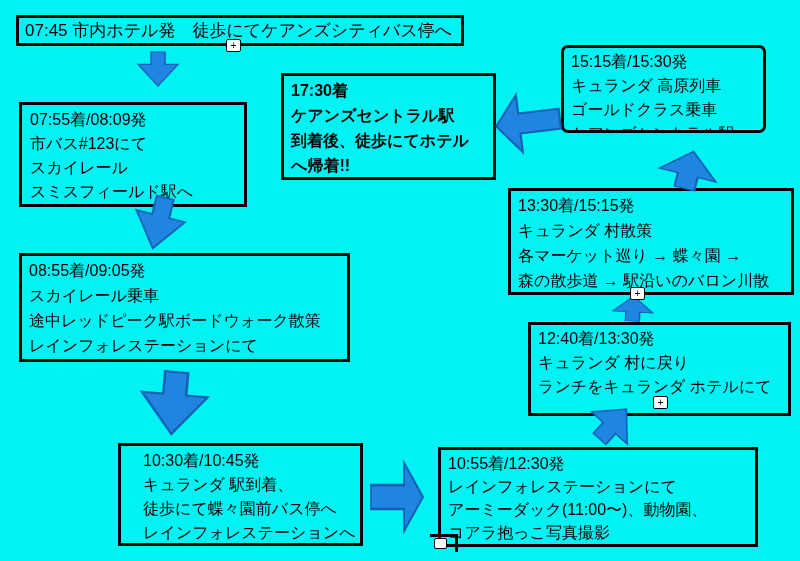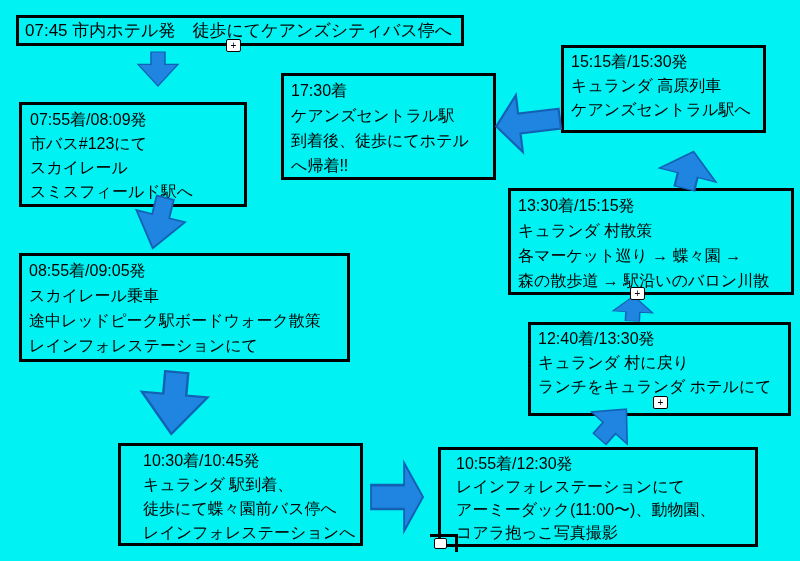--- a/index.html
+++ b/index.html
@@ -21,25 +21,25 @@
     background: transparent;
     overflow: hidden;
     white-space: nowrap;
   }
   .box .line { white-space: nowrap; }
 
   .b1 { left: 16px; top: 15px; width: 448px; height: 31px; font-size: 17px; line-height: 25px; padding: 0 6px; }
   .b2 { left: 19px;  top: 102px;  width: 228px; height: 105px; font-size: 16px; line-height: 24px; padding: 3px 8px; }
   .b3 { left: 19px;  top: 253px; width: 331px; height: 109px; font-size: 16px; line-height: 25px; padding: 2px 7px; }
   .b4 { left: 118px; top: 443px; width: 245px; height: 103px; font-size: 16px; line-height: 24px; padding: 3px 22px; }
-  .b5 { left: 438px; top: 447px; width: 320px; height: 100px; font-size: 16px; line-height: 23px; padding: 2px 15px; }
+  .b5 { left: 438px; top: 447px; width: 320px; height: 100px; font-size: 16px; line-height: 23px; padding: 2px 7px; }
   .b6 { left: 528px; top: 322px; width: 263px; height: 94px;  font-size: 16px; line-height: 24px; padding: 2px 7px; }
   .b7 { left: 508px; top: 188px; width: 286px; height: 107px; font-size: 16px; line-height: 25px; padding: 2px 7px; }
-  .b8 { left: 561px; top: 45px;  width: 205px; height: 88px; font-size: 16px; line-height: 24px; padding: 2px 7px; }
-  .b9 { left: 281px; top: 73px;  width: 215px; height: 107px; font-size: 16px; line-height: 25px; padding: 2px 7px; }
+  .b8 { left: 561px; top: 45px;  width: 205px; height: 88px; font-size: 16px; line-height: 24px; padding: 2px 7px; border-radius: 7px; }
+  .b9 { left: 281px; top: 73px;  width: 215px; height: 107px; font-size: 16px; line-height: 25px; padding: 2px 7px; font-weight: bold; }
 
   .arrow { position: absolute; overflow: visible; }
   .arrow polygon { fill: var(--arrow-fill); stroke: var(--arrow-edge); stroke-width: 1.5; }
 
   .a1 { left: 138px; top: 52px;  width: 40px; height: 34px; }
   .a2 { left: 134px; top: 197px; width: 50px; height: 52px; transform: rotate(14deg); }
   .a3 { left: 141px; top: 372px; width: 66px; height: 62px; transform: rotate(5deg); }
   .a4 { left: 371px; top: 463px; width: 52px; height: 68px; }
   .a5 { left: 589px; top: 404px; width: 48px; height: 40px; transform: rotate(42deg); }
   .a6 { left: 613px; top: 296px; width: 40px; height: 25px; transform: rotate(3deg); }
@@ -125,20 +125,21 @@
   <div class="box b7">
     <div class="line">13:30着/15:15発</div>
     <div class="line">キュランダ 村散策</div>
     <div class="line">各マーケット巡り → 蝶々園 →</div>
     <div class="line">森の散歩道 → 駅沿いのバロン川散</div>
   </div>
 
   <div class="box b8">
     <div class="line">15:15着/15:30発</div>
     <div class="line">キュランダ 高原列車</div>
+    <div class="line">ゴールドクラス乗車</div>
     <div class="line">ケアンズセントラル駅へ</div>
   </div>
 
   <div class="box b9">
     <div class="line">17:30着</div>
     <div class="line">ケアンズセントラル駅</div>
     <div class="line">到着後、徒歩にてホテル</div>
     <div class="line">へ帰着!!</div>
   </div>
 

